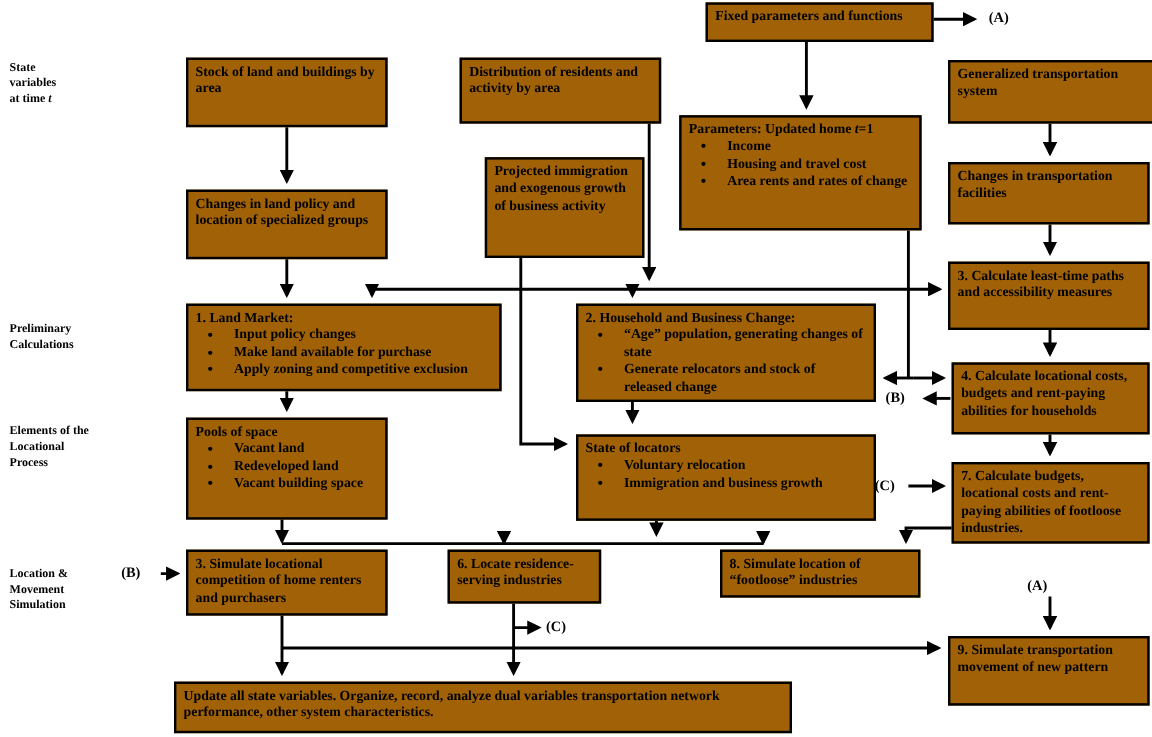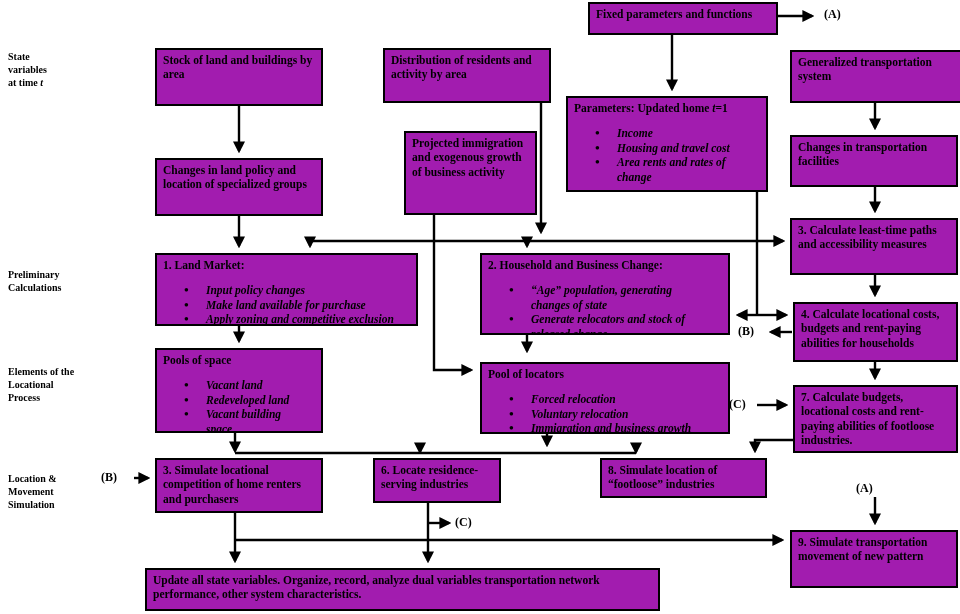--- a/index.html
+++ b/index.html
@@ -3,26 +3,26 @@
 <meta charset="utf-8">
 <style>
   html,body{margin:0;padding:0;background:#fff;}
   #stage{
     position:relative;width:960px;height:614px;background:#ffffff;
     font-family:"Liberation Serif","DejaVu Serif",serif;
     font-weight:bold;color:#000;overflow:hidden;
   }
   svg.wires{position:absolute;left:0;top:0;width:960px;height:614px;}
   .box{
-    position:absolute;border:2.5px solid #000;background:#a21caf;
+    position:absolute;border:2.5px solid #000;background:#a16207;
     font-size:11.5px;line-height:1.25;padding:3px 6px;
     box-sizing:border-box;overflow:hidden;
   }
   .box .bt{white-space:pre-line;}
-  .box ul{margin:11px;padding:0;list-style:none;font-style:italic;}
+  .box ul{margin:0;padding:0;list-style:none;}
   .box li{position:relative;padding-left:32px;}
   .box li::before{content:"\2022";position:absolute;left:10px;top:-1px;font-size:13px;}
   .stage-label{
     position:absolute;font-size:10px;line-height:1.3;white-space:pre-line;width:140px;
   }
   .conn-label{position:absolute;font-size:12px;}
   i{font-style:italic;}
 </style>
 </head>
 <body>
@@ -67,21 +67,21 @@
     <path d="M792,332 H771" marker-end="url(#arr)"></path>
     <path d="M757,405 H786" marker-end="url(#arr)"></path>
     <path d="M239,326 V341" marker-end="url(#arr)"></path>
   </svg>
 
   <div class="stage-label" style="left:8px;top:50px"><span>State
 variables
 at time </span><i>t</i></div>
   <div class="stage-label" style="left:8px;top:268px"><span>Preliminary
 Calculations</span></div>
-  <div class="stage-label" style="left:8px;top:365px"><span>Elements of the
+  <div class="stage-label" style="left:8px;top:353px"><span>Elements of the
 Locational
 Process</span></div>
   <div class="stage-label" style="left:8px;top:472px"><span>Location &amp;
 Movement
 Simulation</span></div>
 
   <div class="box" style="left:588px;top:2px;width:190px;height:33px">
     <div class="bt">Fixed parameters and functions</div>
   </div>
 
@@ -146,23 +146,22 @@
   <div class="box" style="left:155px;top:348px;width:168px;height:85px">
     <div class="bt">Pools of space</div>
     <ul>
       <li>Vacant land</li>
       <li>Redeveloped land</li>
       <li>Vacant building space</li>
     </ul>
   </div>
 
   <div class="box" style="left:480px;top:362px;width:250px;height:72px">
-    <div class="bt">Pool of locators</div>
+    <div class="bt">State of locators</div>
     <ul>
-      <li>Forced relocation</li>
       <li>Voluntary relocation</li>
       <li>Immigration and business growth</li>
     </ul>
   </div>
 
   <div class="box" style="left:793px;top:385px;width:165px;height:68px">
     <div class="bt">7. Calculate budgets, locational costs and rent-paying abilities of footloose industries.</div>
   </div>
 
   <div class="box" style="left:155px;top:458px;width:168px;height:55px">

